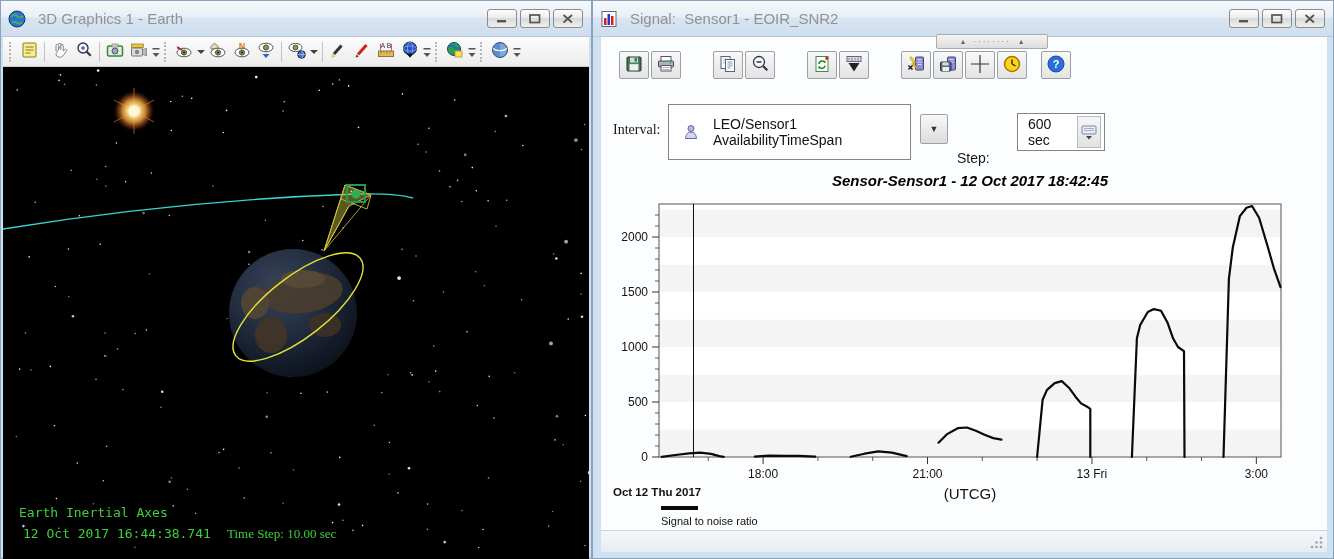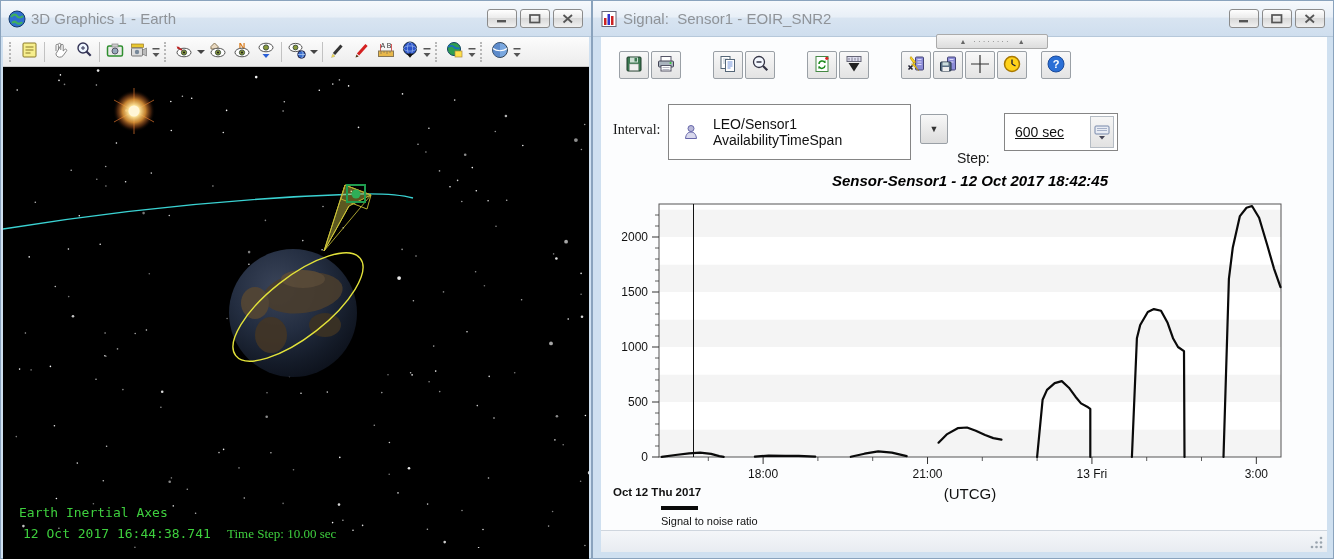--- a/index.html
+++ b/index.html
@@ -4,21 +4,21 @@
 <style>
   html,body{margin:0;padding:0;background:#333;}
   .stage{position:relative;width:1334px;height:559px;overflow:hidden;
          font-family:"Liberation Sans",sans-serif;background:#1b2430;}
   .win{position:absolute;top:0;height:559px;box-sizing:border-box;
        background:#cfe0f0;border:1px solid #8aa3bd;}
   .win-left{left:0;width:592px;}
   .win-right{left:592px;width:742px;}
   .titlebar{position:absolute;top:0;left:0;right:0;height:36px;
     background:linear-gradient(#f6f9fc 0%,#e8eff7 45%,#d8e4f1 50%,#cfdeee 100%);
-    display:flex;align-items:center;padding:0 6px;gap:4px;border-bottom:1px solid #b6c8da;box-sizing:border-box;}
+    display:flex;align-items:center;padding:0 6px;gap:11px;border-bottom:1px solid #b6c8da;box-sizing:border-box;}
   .titlebar .title{font-size:15px;color:#8f9398;white-space:pre;flex:1 1 auto;overflow:hidden;}
   .app-icon{width:20px;height:20px;display:inline-flex;}
   .winbtns{display:flex;gap:3px;margin-right:2px;}
   .wbtn{width:30px;height:19px;border:1px solid #8b8b8b;border-radius:3px;padding:0;
         background:linear-gradient(#ffffff,#ececec 45%,#d9d9d9 50%,#f0f0f0);
         display:flex;align-items:center;justify-content:center;cursor:pointer;}
   
   .toolbar{position:absolute;left:2px;right:2px;top:36px;height:30px;
     background:linear-gradient(#fcfcfc,#ececec);display:flex;align-items:center;
     padding:0 3px;border-bottom:1px solid #c9c9c9;box-sizing:border-box;}
@@ -43,23 +43,23 @@
   .gbtn{position:absolute;top:14px;width:30px;height:28px;border:1px solid #9aa0a6;border-radius:2px;
         background:linear-gradient(#f8f8f8,#e3e3e3);display:flex;align-items:center;justify-content:center;
         padding:0;cursor:pointer;}
   .lbl{position:absolute;font-size:14px;color:#1a1a1a;}
   .combo{position:absolute;left:67px;top:67px;width:243px;height:56px;background:#fff;
          border:1px solid #858585;display:flex;align-items:center;gap:12px;padding:8px 12px;
          font-size:14px;color:#111;box-sizing:border-box;cursor:pointer;}
   .dd-btn{position:absolute;left:319px;top:77px;width:28px;height:30px;border:1px solid #9aa0a6;
           border-radius:2px;background:linear-gradient(#f8f8f8,#dcdcdc);font-size:9px;color:#333;
           display:flex;align-items:center;justify-content:center;cursor:pointer;}
-  .stepbox{position:absolute;left:403px;top:76px;width:114px;height:38px;background:#fff;
+  .stepbox{position:absolute;left:416px;top:76px;width:88px;height:38px;background:#fff;
            border:1px solid #858585;display:flex;align-items:center;justify-content:space-between;
-           padding:0 3px 0 10px;font-size:14px;color:#111;box-sizing:border-box;text-decoration:underline;}
+           padding:0 3px 0 10px;font-size:14px;color:#111;box-sizing:border-box;}
   .unit-btn{width:22px;height:30px;display:flex;align-items:center;justify-content:center;
             border:1px solid #b5bcc4;background:linear-gradient(#f6f6f6,#e2e2e2);cursor:pointer;}
   #chart{position:absolute;left:0;top:130px;}
   .statusbar{position:absolute;left:0;bottom:0;width:726px;height:22px;
      background:linear-gradient(#f4f6f9,#e8ecf1);border-top:1px solid #cfd6de;box-sizing:border-box;}
   .grip{position:absolute;right:3px;bottom:3px;width:14px;height:14px;cursor:nwse-resize;}
 </style>
 </head>
 <body>
 

